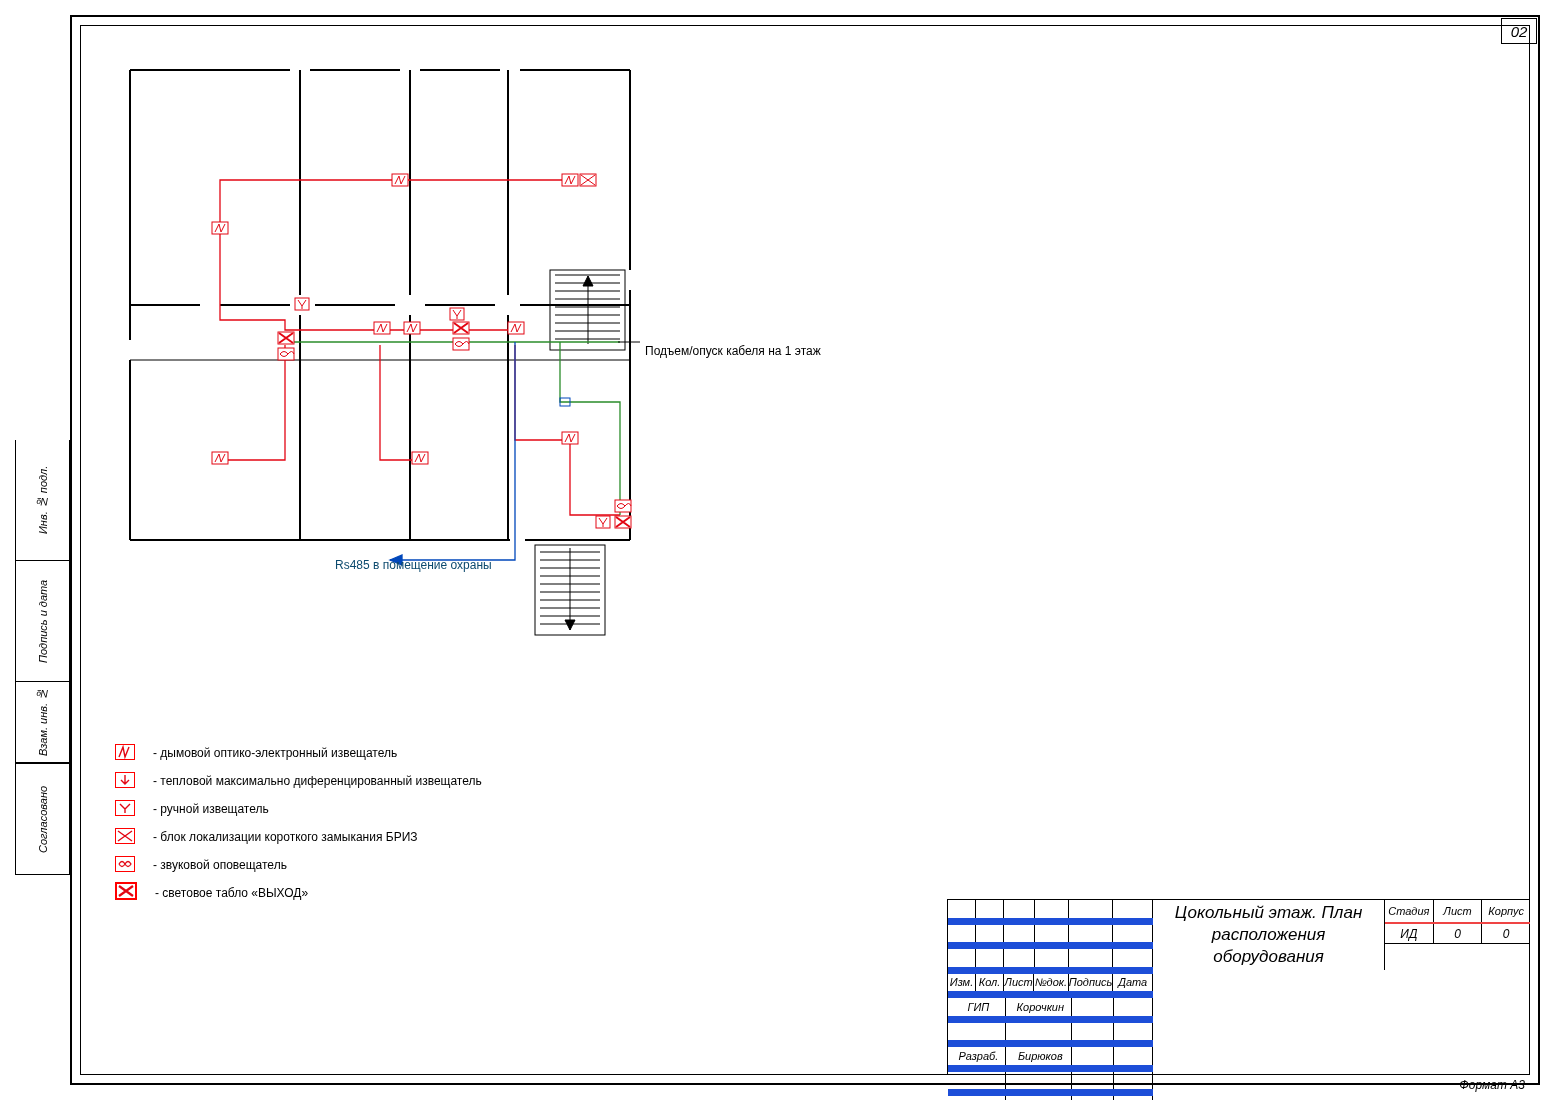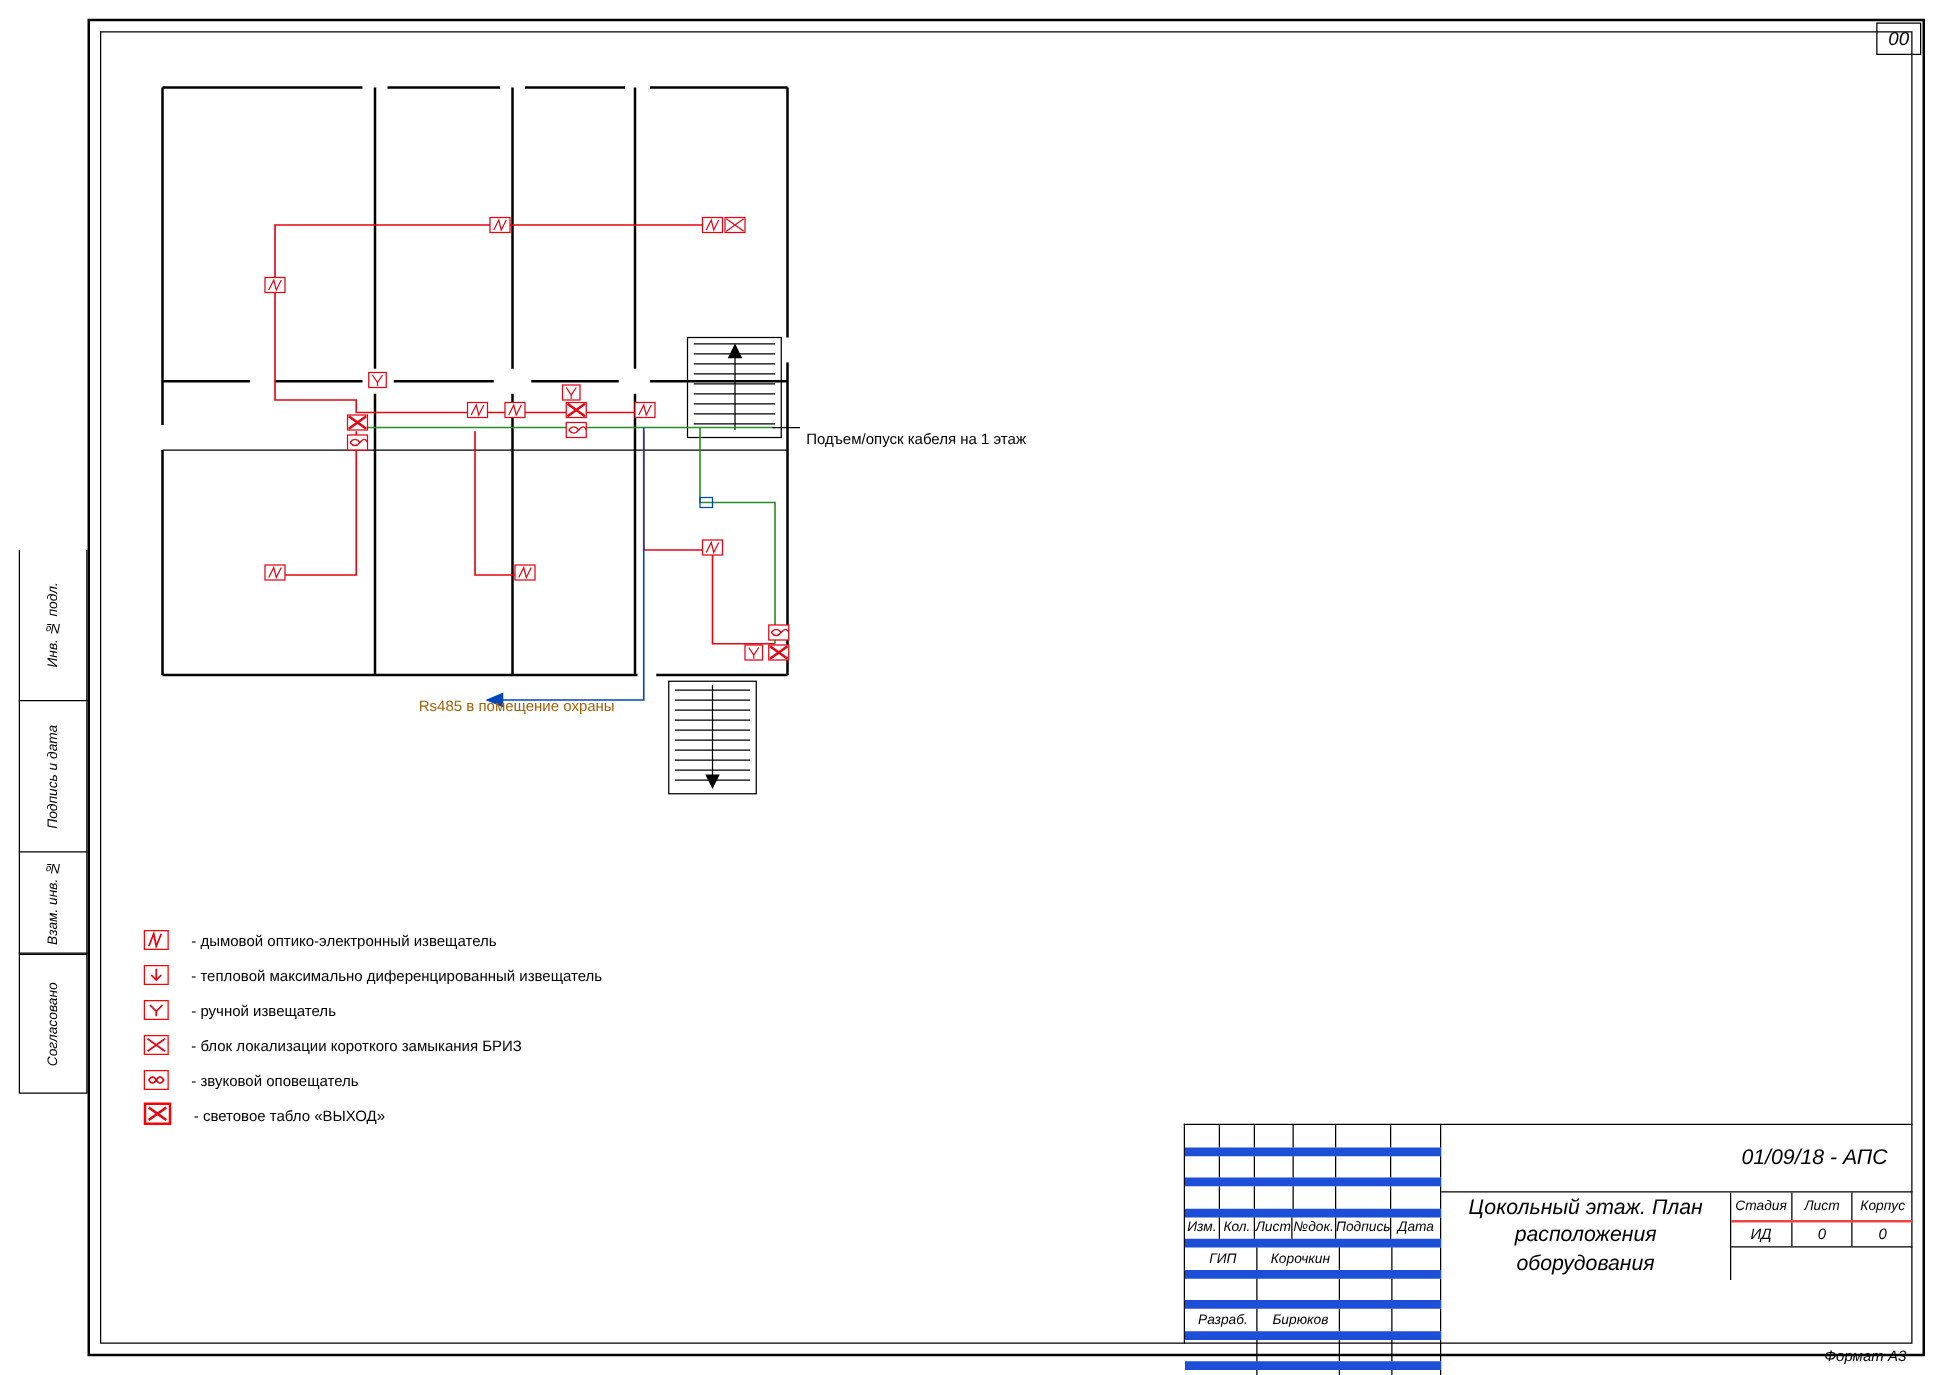--- a/index.html
+++ b/index.html
@@ -38,30 +38,30 @@
 
   
   .legend{position:absolute;left:115px;bottom:190px;font-size:12px}
   .legend .legrow{display:flex;align-items:flex-end;margin-bottom:10px;height:18px}
   .legicon{width:18px;height:14px;border:1px solid red;margin-right:18px;display:flex;align-items:center;justify-content:center;position:relative}
   .legicon svg{width:100%;height:100%}
 
   
   .plan{position:absolute;left:120px;top:60px;width:520px;height:580px}
   .annot{position:absolute;font-size:12px}
-  .annot.blue{color:#a16207}
+  .annot.blue{color:#0c4a6e}
 </style>
 </head>
 <body>
 
 <div class="sheet">
   <div class="outer-frame"></div>
   <div class="inner-frame"></div>
   <div class="page-no">
-      <span>00</span>
+      <span>02</span>
     </div>
 
   <div class="side-stamp">
     <div class="ss-cell ss4" style="border-top:1px solid #000">Инв. № подл.</div>
     <div class="ss-cell ss3">Подпись и дата</div>
     <div class="ss-cell ss2">Взам. инв. №</div>
     <div class="ss-cell ss1">Согласовано</div>
   </div>
 
   <div style="position:absolute;left:15px;top:440px;width:55px;height:100px">
@@ -293,21 +293,20 @@
           <div class="cell c-data"></div>
         </div>
       <div class="row" style="border-bottom:none">
           <div class="cell c-rolelab"></div>
           <div class="cell c-name" style="width:65px"></div>
           <div class="cell c-podp"></div>
           <div class="cell c-data"></div>
         </div>
     </div>
     <div class="tb-right">
-      <div class="tb-proj">01/09/18 - АПС</div>
       <div class="tb-bot">
         <div class="tb-title">
           <div>
             <span>Цокольный этаж. План</span><br>
             <span>расположения оборудования</span>
           </div>
         </div>
         <div class="tb-sld-wrap">
           <div class="tb-sld-h">
             <div class="sld">Стадия</div>

